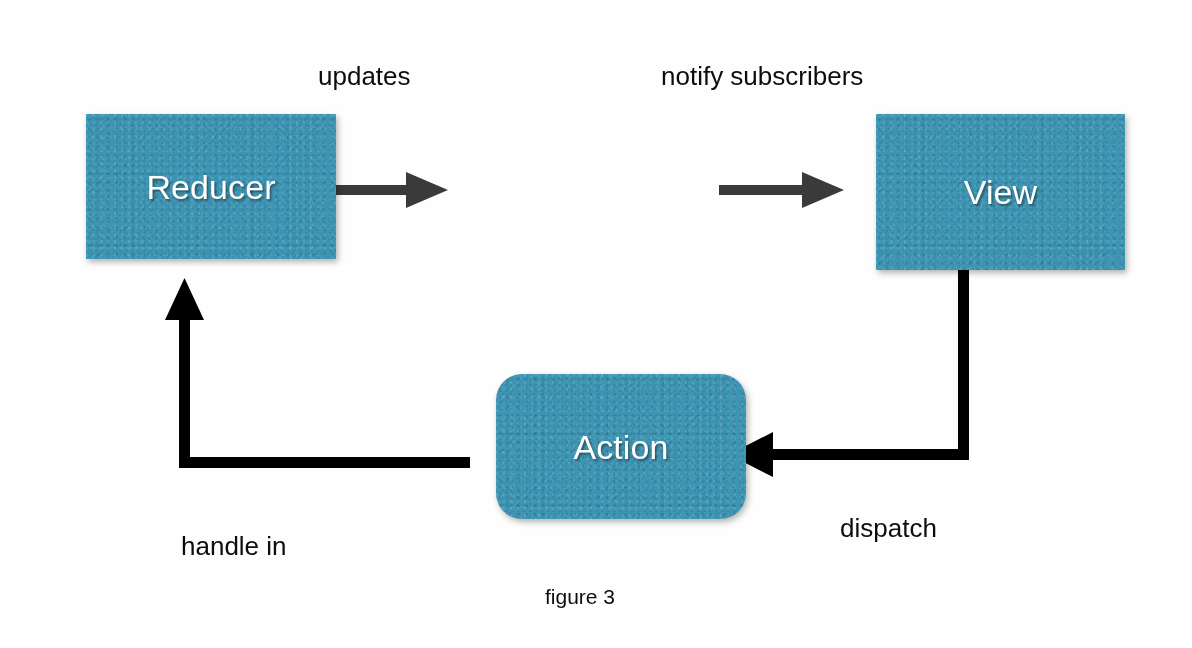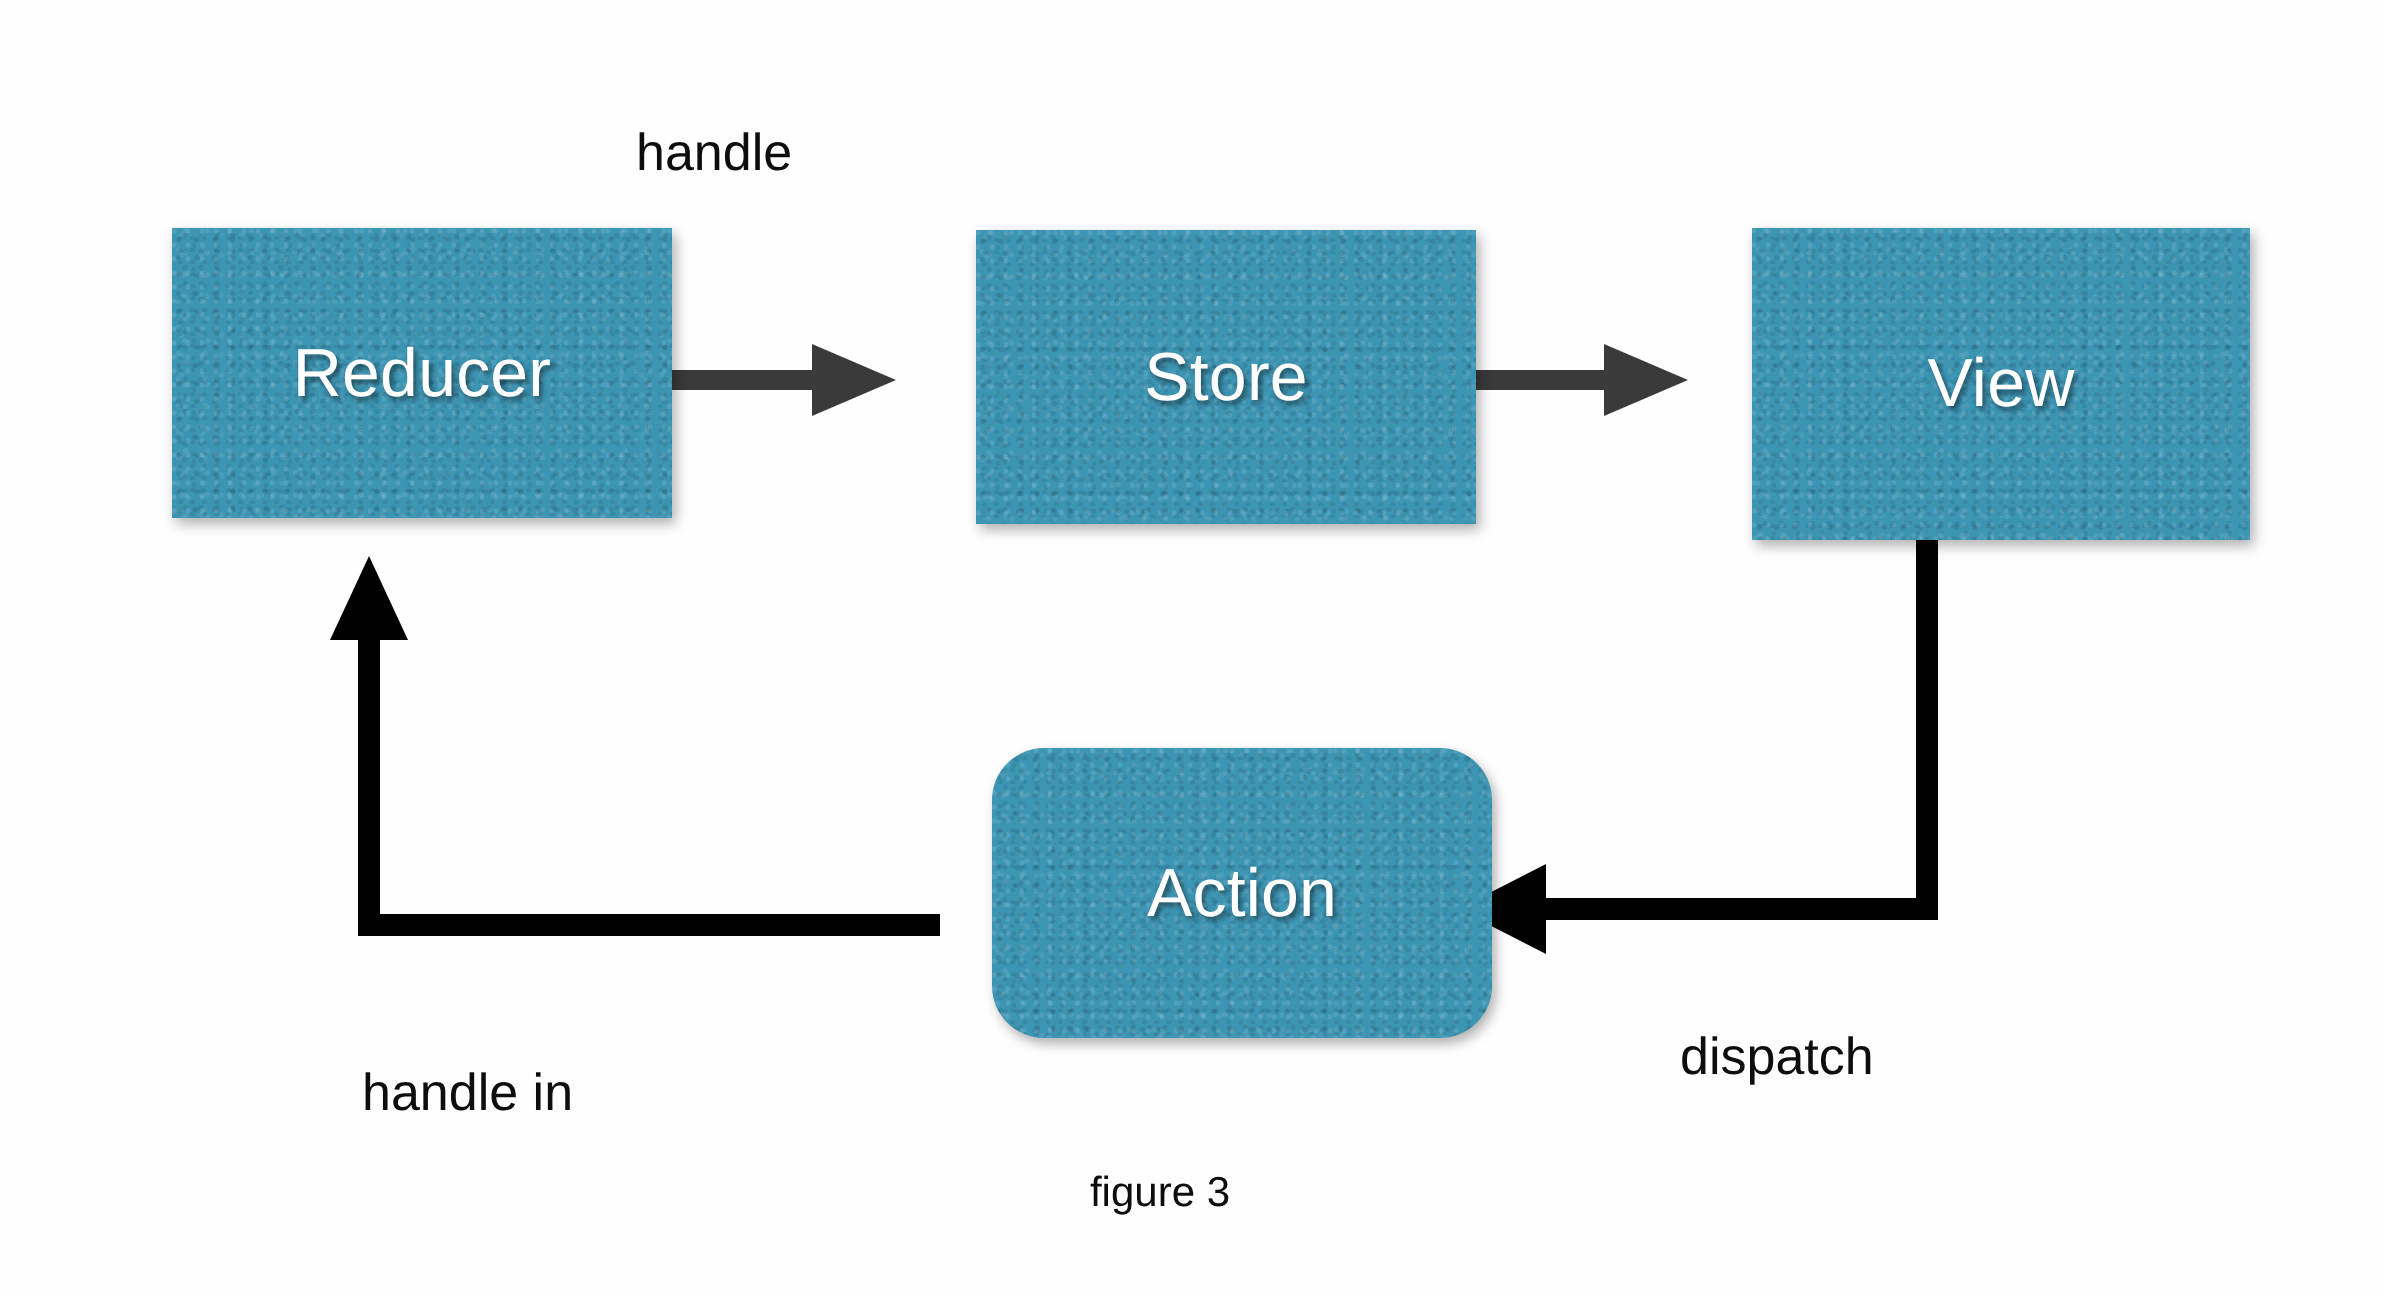--- a/index.html
+++ b/index.html
@@ -99,22 +99,23 @@
     font-size: 21px;
     line-height: 1;
     user-select: none;
   }
 </style>
 </head>
 <body>
 
 <div id="canvas">
 
-  <div class="edge-label" id="label-updates">handle</div>
+  <div class="edge-label" id="label-updates">updates</div>
 
+  <div class="edge-label" id="label-notify-subscribers">notify subscribers</div>
 
   <div class="edge-label" id="label-handle-in">handle in</div>
 
   <div class="edge-label" id="label-dispatch">dispatch</div>
 
   <svg class="gray-arrow" id="arrow-reducer-store" viewBox="0 0 132 50" preserveAspectRatio="none">
     <rect x="3" y="20" width="92" height="10" fill="#3a3a3a"></rect>
     <polygon points="86,7 128,25 86,43" fill="#3a3a3a"></polygon>
   </svg>
 
@@ -138,23 +139,20 @@
 
     <rect x="29" y="48" width="11" height="152" fill="#000000"></rect>
 
     <polygon points="34.5,10 15,52 54,52" fill="#000000"></polygon>
   </svg>
 
   <div class="node" id="node-reducer">
     <span class="node-label">Reducer</span>
   </div>
 
-  <div class="node" id="node-store">
-    <span class="node-label">Store</span>
-  </div>
 
   <div class="node" id="node-view">
     <span class="node-label">View</span>
   </div>
 
   <div class="node" id="node-action">
     <span class="node-label">Action</span>
   </div>
 
   <div id="figure-caption">figure 3</div>

